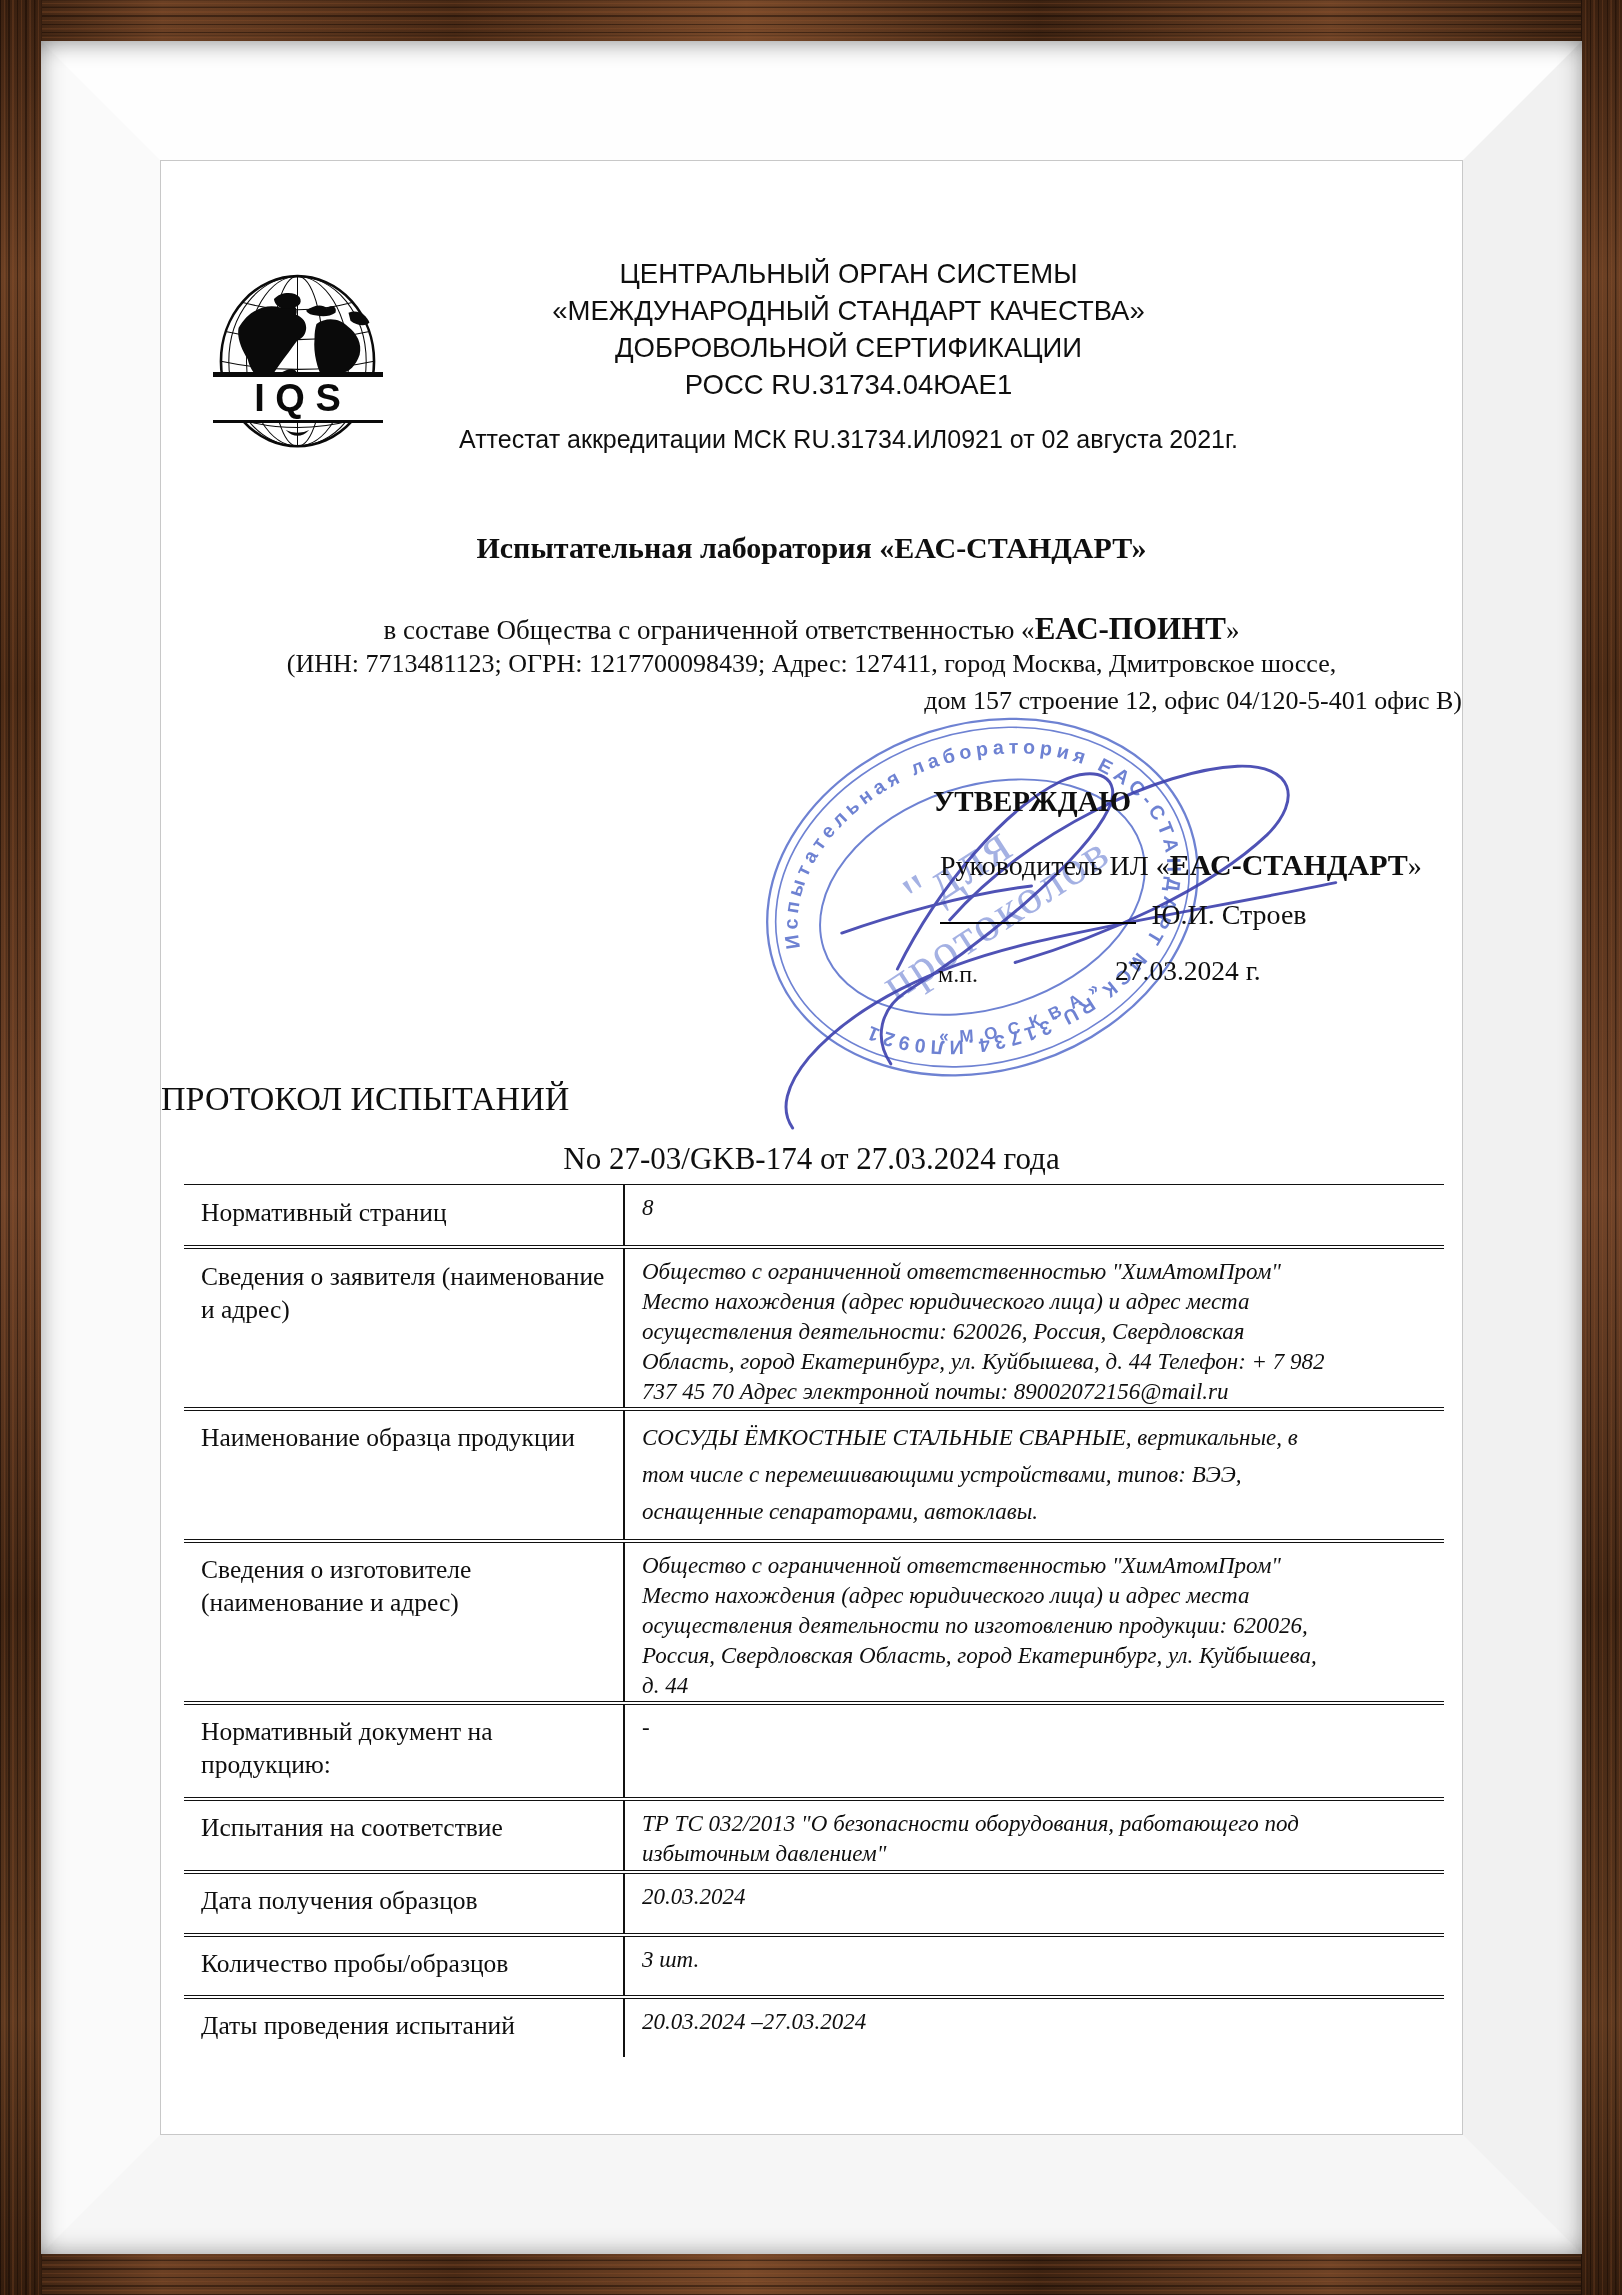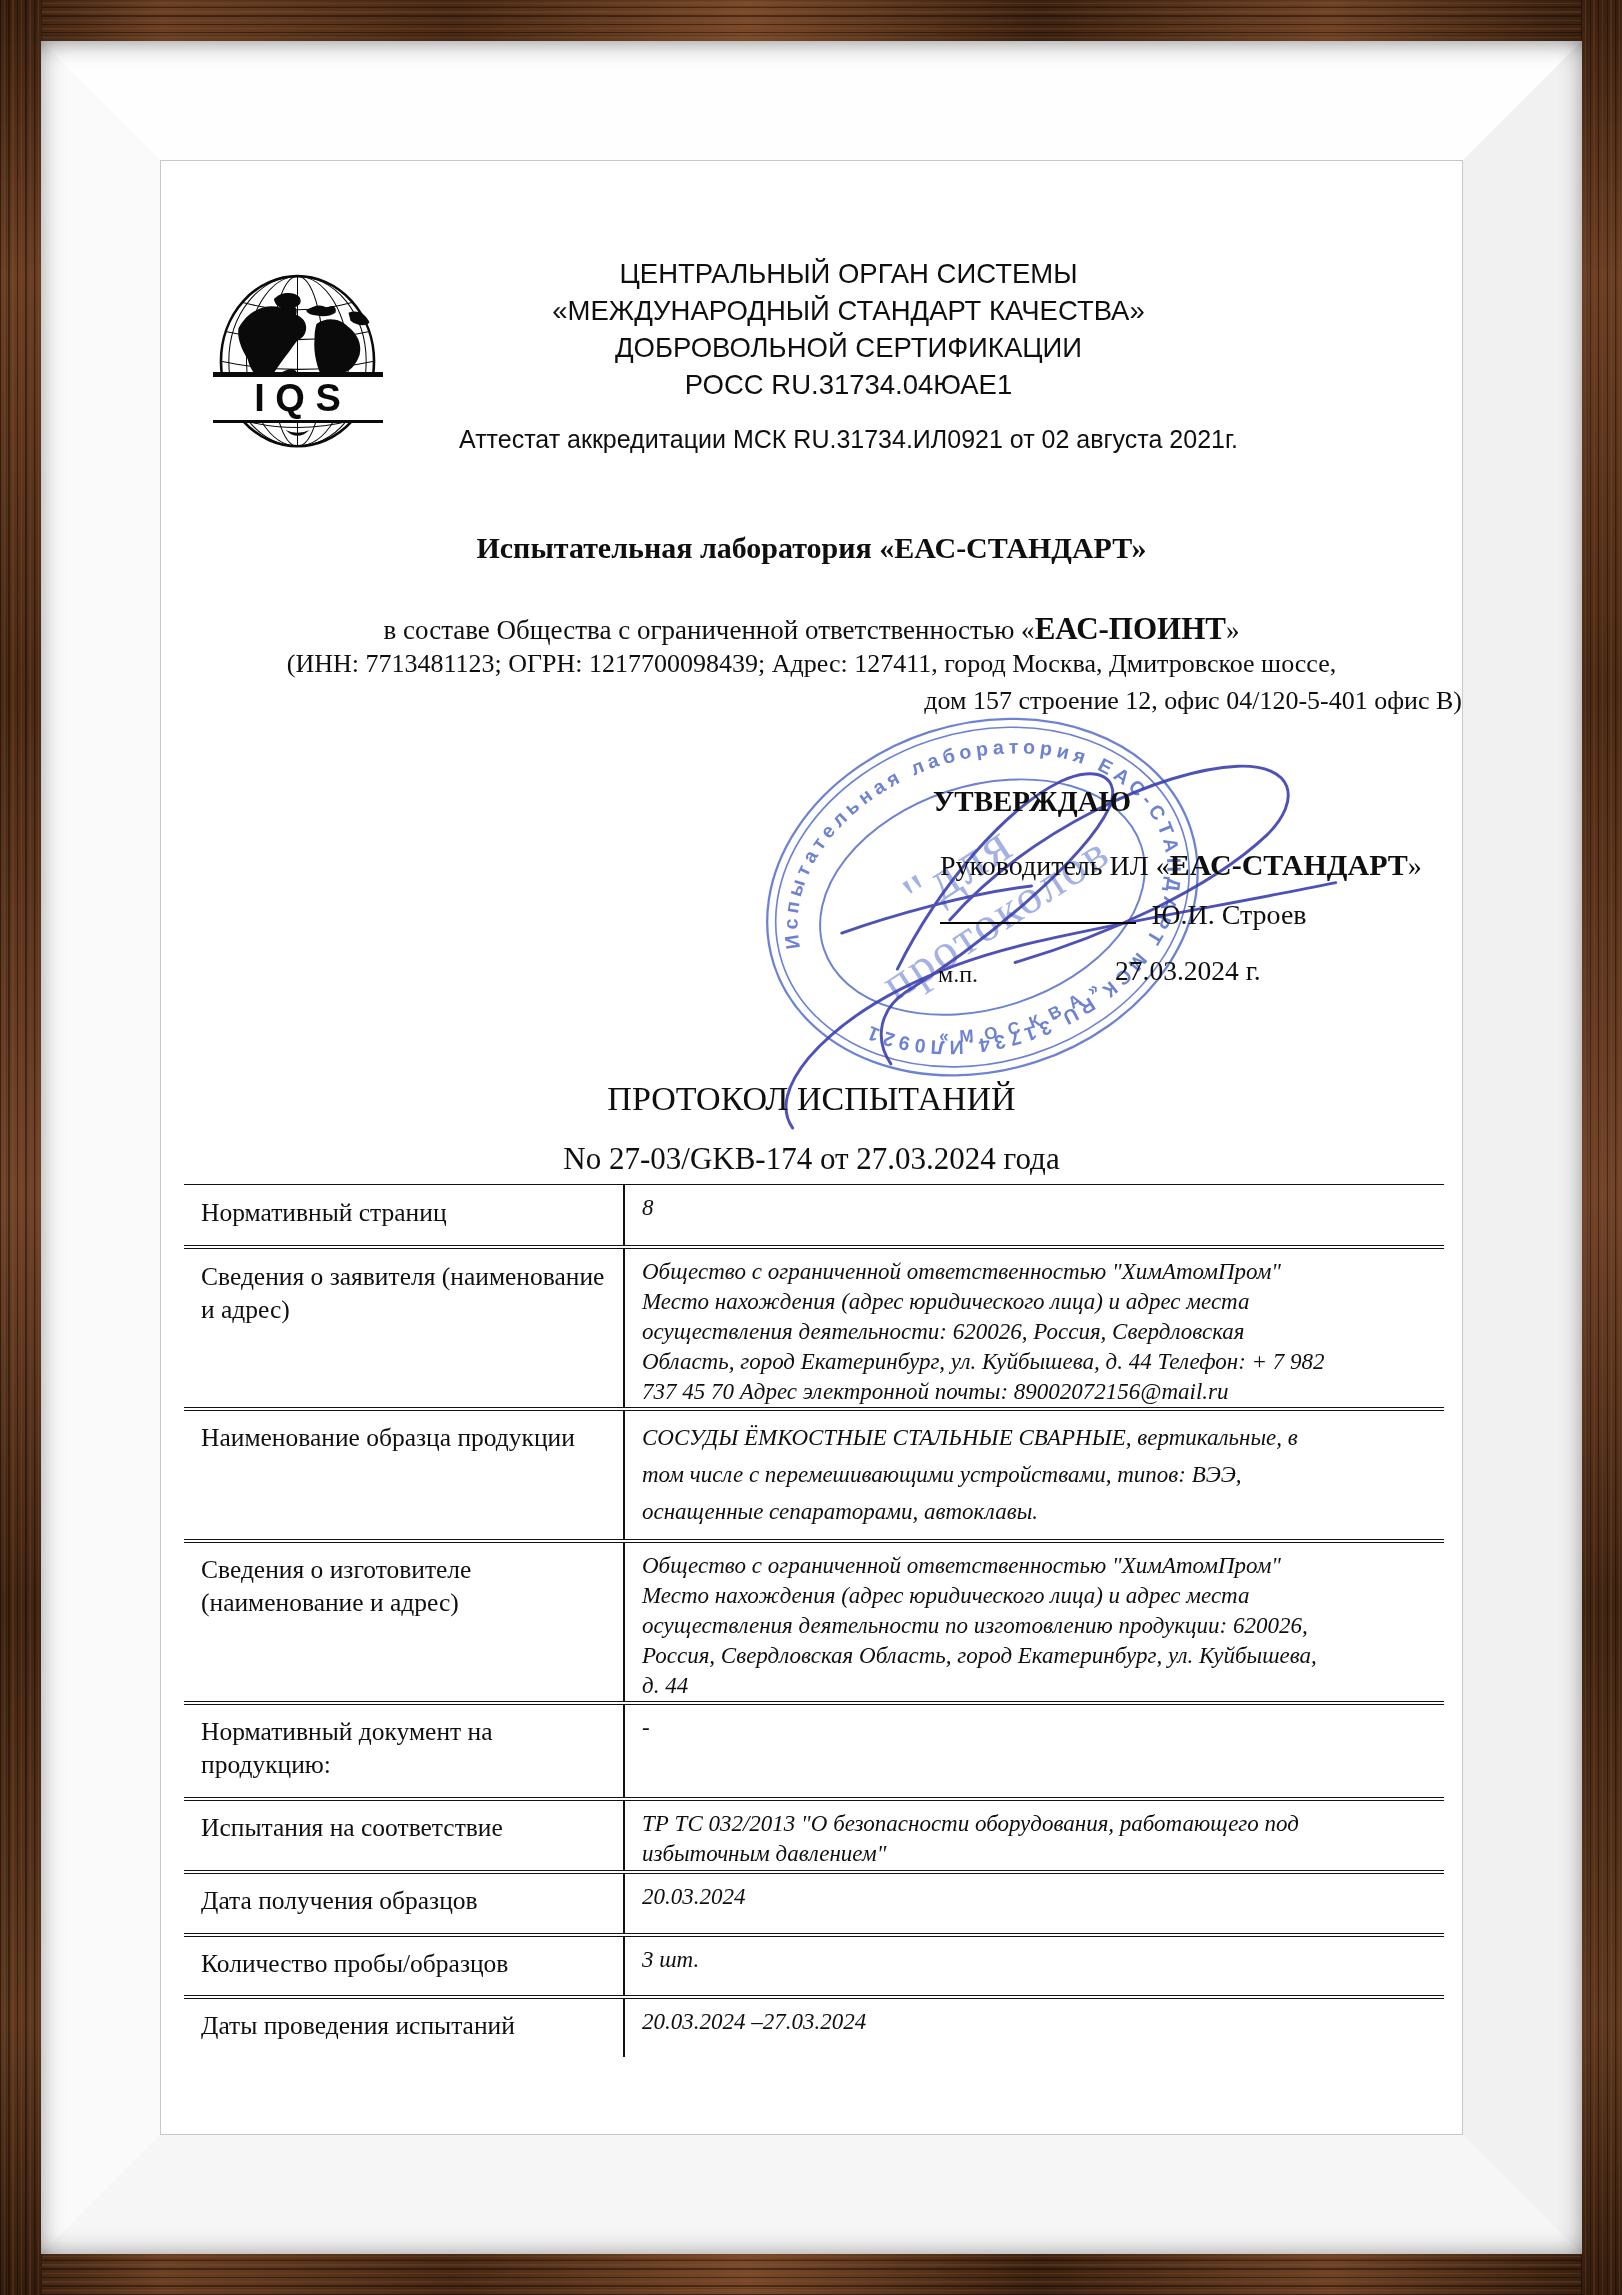--- a/index.html
+++ b/index.html
@@ -57,21 +57,21 @@
   .approve-label{left:772px;top:624px;font-weight:bold;font-size:29px;}
   .role-line{left:779px;top:687px;font-size:28px;}
   .role-name{font-weight:bold;font-size:30px;}
   .sign-line{left:779px;top:738px;font-size:28px;}
   .sig-underline{display:inline-block;width:196px;border-bottom:2px solid #000;}
   .sig-name{margin-left:15.7px;}
   .seal-label{left:777px;top:800px;font-size:24px;}
   .sign-date{left:954px;top:794px;font-size:27.5px;}
 
   
-  .protocol-title{left:0;width:100%;top:919px;text-align:center;font-size:34px;}
+  .protocol-title{left:0;width:100%;top:919px;font-size:34px;}
   .protocol-number{left:0;width:100%;top:980px;text-align:center;font-size:31px;}
 
   
   .details-table{left:23px;top:1023px;width:1260px;display:flex;flex-direction:column;}
   .t-row{display:flex;border-top:4.6px double #111;}
   .t-row:first-child{border-top:1.3px solid #111;}
   .t-label{width:439px;box-sizing:border-box;padding:10.5px 7.9px 0 17px;
            font-size:25.5px;line-height:33px;white-space:pre-line;}
   .t-value{flex:1;border-left:2px solid #111;padding:7.9px 13px 0 17px;
            font-style:italic;font-size:23px;line-height:30px;white-space:pre-line;}

